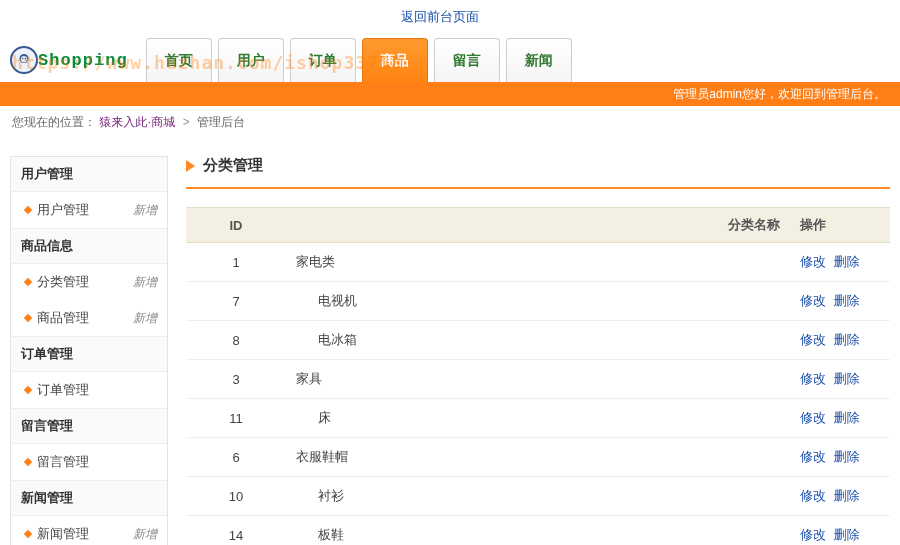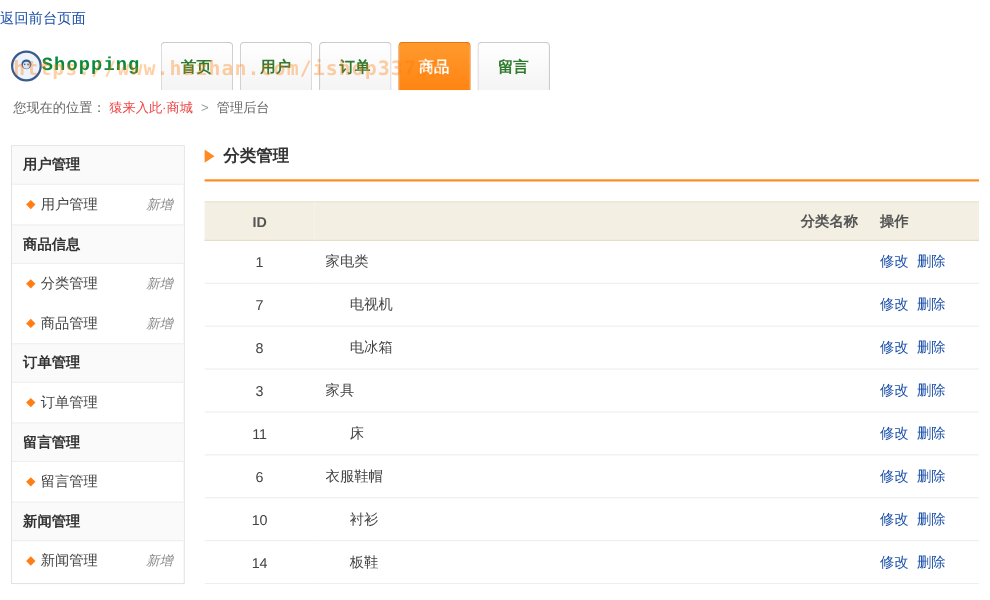--- a/index.html
+++ b/index.html
@@ -2,38 +2,38 @@
 <html><head>
 <meta charset="utf-8">
 <style>
   * { margin: 0; padding: 0; box-sizing: border-box; }
   body { font-family: "Microsoft YaHei", Arial, sans-serif; font-size: 13px; color: #333; background: #fff; }
   a { text-decoration: none; }
 
   .container { width: 900px; margin: 0 auto; }
 
   
-  .top-link { text-align: left; padding: 8px 20px 0 0; }
+  .top-link { text-align: center; padding: 8px 20px 0 0; }
   .top-link a { color: #1a4ea8; font-size: 13px; }
 
   .header { display: flex; align-items: flex-end; padding: 0 10px; height: 56px; }
   .logo-box { display: flex; align-items: center; gap: 0; margin-right: 18px; padding-bottom: 8px;}
   .logo-icon { width: 28px; height: 28px; border: 2px solid #3a5a8c; border-radius: 50%; background: #eef3fa; display:flex; align-items:center; justify-content:center;}
   .logo-icon svg { width:18px; height:18px; }
   .logo-text { color: #0a8a3a; font-weight: bold; font-size: 17px; letter-spacing: 1px; font-family: "Courier New", monospace;}
   .nav { display: flex; gap: 6px; }
   .tab { min-width: 66px; height: 44px; border: 1px solid #ccc; border-bottom: none; border-radius: 4px 4px 0 0; background: linear-gradient(#fff,#f4f4f4); display:flex; align-items:center; justify-content:center; color:#2f7a2f; font-weight:bold; font-size:14px; cursor:pointer;}
   .tab.active { background: linear-gradient(#ff9a2e,#ff8412); color:#fff; border-color:#e87410;}
 
   .orange-bar { height: 24px; background: #ff7f16; color:#fff; font-size:12px; display:flex; align-items:center; justify-content:flex-end; padding-right:14px;}
   .watermark { position:absolute; left:12px; top:52px; color:rgba(255,120,0,.35); font-size:18px; font-family: monospace; letter-spacing:1px; pointer-events:none; font-weight:bold;}
   .wrap-rel { position:relative; }
 
   .breadcrumb { font-size:12px; color:#666; padding:8px 12px; border-bottom:1px dotted #fff;}
-  .breadcrumb a { color:#ef4444; }
+  .breadcrumb a { color:#701a75; }
   .breadcrumb .sep { color:#999; margin:0 4px;}
 
   .body-row { display:flex; padding:16px 10px 30px 10px; gap:18px; }
 
   
   .sidebar { width:158px; border:1px solid #e3e3e3;}
   .side-group-title { background:#fafafa; font-weight:bold; padding:8px 10px; border-top:1px solid #eee; border-bottom:1px solid #eee; font-size:13px;}
   .side-group-title:first-child{ border-top:none;}
   .side-item { display:flex; align-items:center; justify-content:space-between; padding:9px 10px 9px 14px; font-size:13px;}
   .side-item .left { display:flex; align-items:center; gap:6px; color:#444;}
@@ -73,25 +73,29 @@
           </svg>
       </span>
       <span class="logo-text">Shopping</span>
     </div>
     <div class="nav" id="nav">
         <div class="tab">首页</div>
         <div class="tab">用户</div>
         <div class="tab">订单</div>
         <div class="tab active">商品</div>
         <div class="tab">留言</div>
+        <div class="tab">新闻</div>
       </div>
   </div>
 
   <div class="watermark">https://www.huzhan.com/ishop33758</div>
 
+  <div class="orange-bar">
+    <span>管理员admin您好，欢迎回到管理后台。</span>
+  </div>
 
   <div class="breadcrumb">
     <span>您现在的位置：</span>
     <a href="#">猿来入此·商城</a>
     <span class="sep">&gt;</span>
     <span>管理后台</span>
   </div>
 
   <div class="body-row">
 

